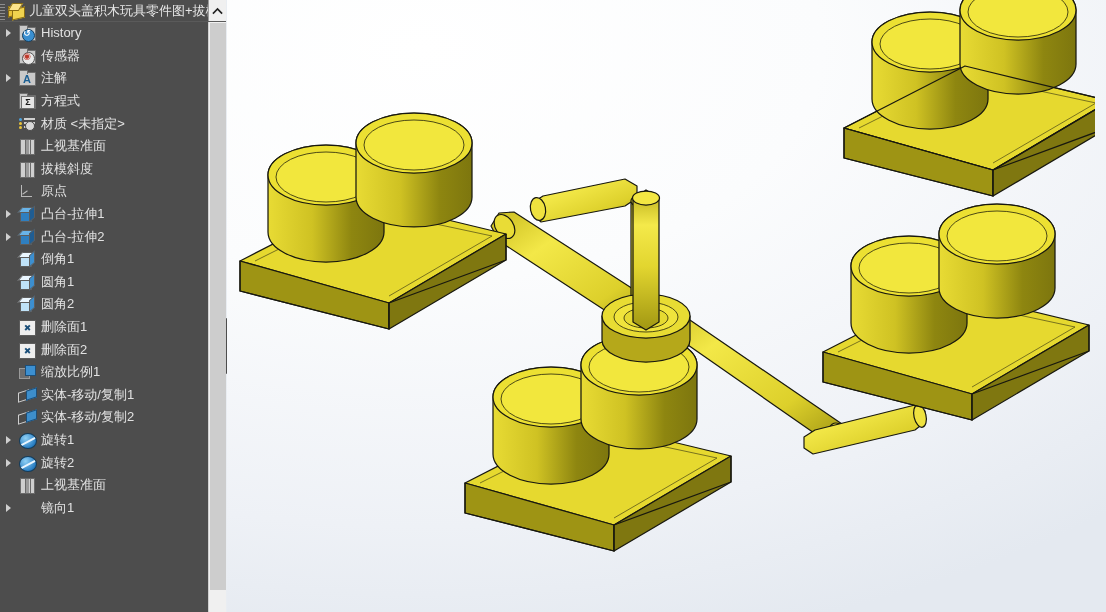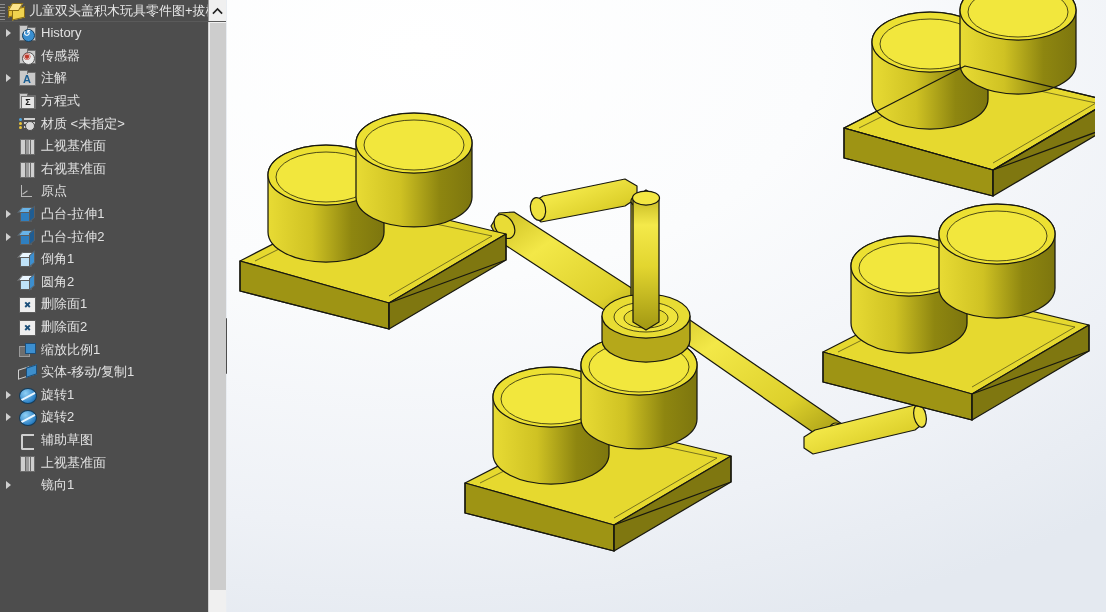--- a/index.html
+++ b/index.html
@@ -293,21 +293,21 @@
             <div class="ticon">
               <span class="plane"></span>
             </div>
             <div class="tlabel">上视基准面</div>
           </div>
           <div class="trow">
             <div class="arrow"></div>
             <div class="ticon">
               <span class="plane"></span>
             </div>
-            <div class="tlabel">右视基准面</div>
+            <div class="tlabel">拔模斜度</div>
           </div>
           <div class="trow">
             <div class="arrow"></div>
             <div class="ticon">
               <span class="origin">
                 <i class="v"></i>
                 <i class="h"></i>
                 <i class="d"></i>
               </span>
             </div>
@@ -348,20 +348,31 @@
           </div>
           <div class="trow">
             <div class="arrow"></div>
             <div class="ticon">
               <span class="cube3d chamfer">
                 <span class="f" style="border-radius:0 6px 0 0"></span>
                 <span class="t"></span>
                 <span class="s"></span>
               </span>
             </div>
+            <div class="tlabel">圆角1</div>
+          </div>
+          <div class="trow">
+            <div class="arrow"></div>
+            <div class="ticon">
+              <span class="cube3d chamfer">
+                <span class="f" style="border-radius:0 6px 0 0"></span>
+                <span class="t"></span>
+                <span class="s"></span>
+              </span>
+            </div>
             <div class="tlabel">圆角2</div>
           </div>
           <div class="trow">
             <div class="arrow"></div>
             <div class="ticon">
               <span class="delface"></span>
             </div>
             <div class="tlabel">删除面1</div>
           </div>
           <div class="trow">
@@ -385,39 +396,42 @@
             <div class="arrow"></div>
             <div class="ticon">
               <span class="movecopy">
                 <span class="b1"></span>
                 <span class="b2"></span>
               </span>
             </div>
             <div class="tlabel">实体-移动/复制1</div>
           </div>
           <div class="trow">
+            <div class="arrow"></div>
+            <div class="ticon">
+              <span class="movecopy">
+                <span class="b1"></span>
+                <span class="b2"></span>
+              </span>
+            </div>
+            <div class="tlabel">实体-移动/复制2</div>
+          </div>
+          <div class="trow">
             <div class="arrow on"></div>
             <div class="ticon">
               <span class="revolve"></span>
             </div>
             <div class="tlabel">旋转1</div>
           </div>
           <div class="trow">
             <div class="arrow on"></div>
             <div class="ticon">
               <span class="revolve"></span>
             </div>
             <div class="tlabel">旋转2</div>
-          </div>
-          <div class="trow">
-            <div class="arrow"></div>
-            <div class="ticon">
-              <span class="sketchL"></span>
-            </div>
-            <div class="tlabel">辅助草图</div>
           </div>
           <div class="trow">
             <div class="arrow"></div>
             <div class="ticon">
               <span class="plane"></span>
             </div>
             <div class="tlabel">上视基准面</div>
           </div>
           <div class="trow">
             <div class="arrow on"></div>

